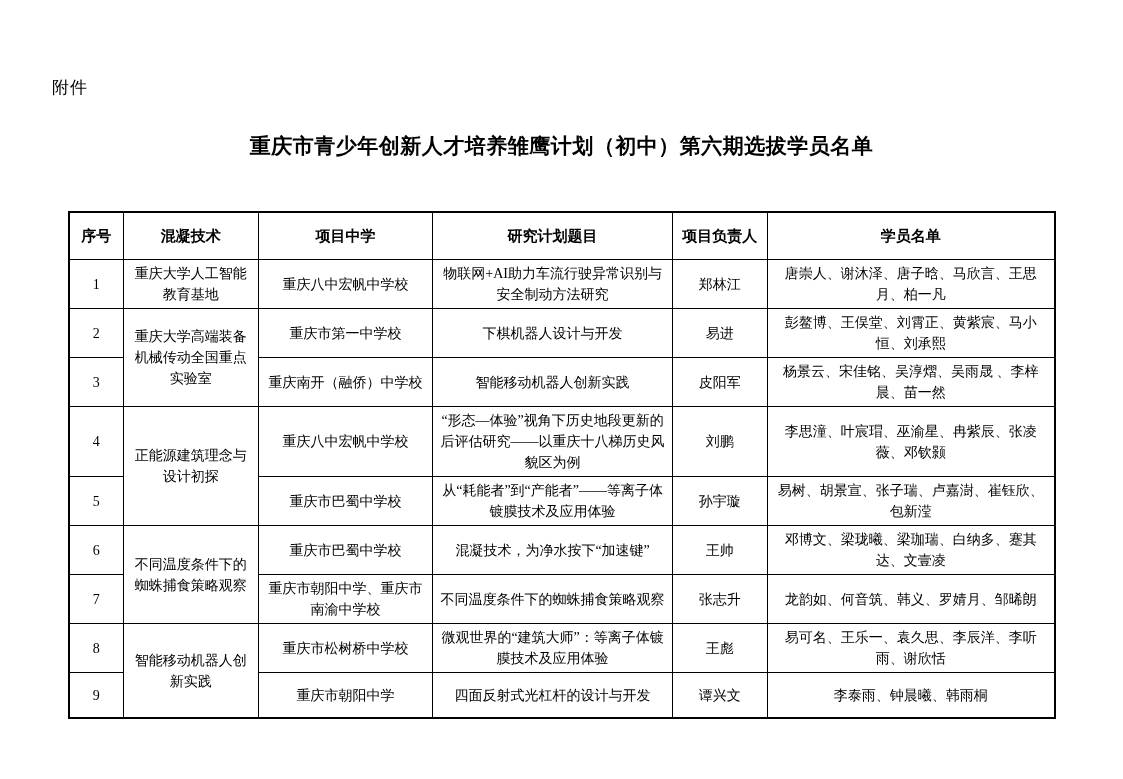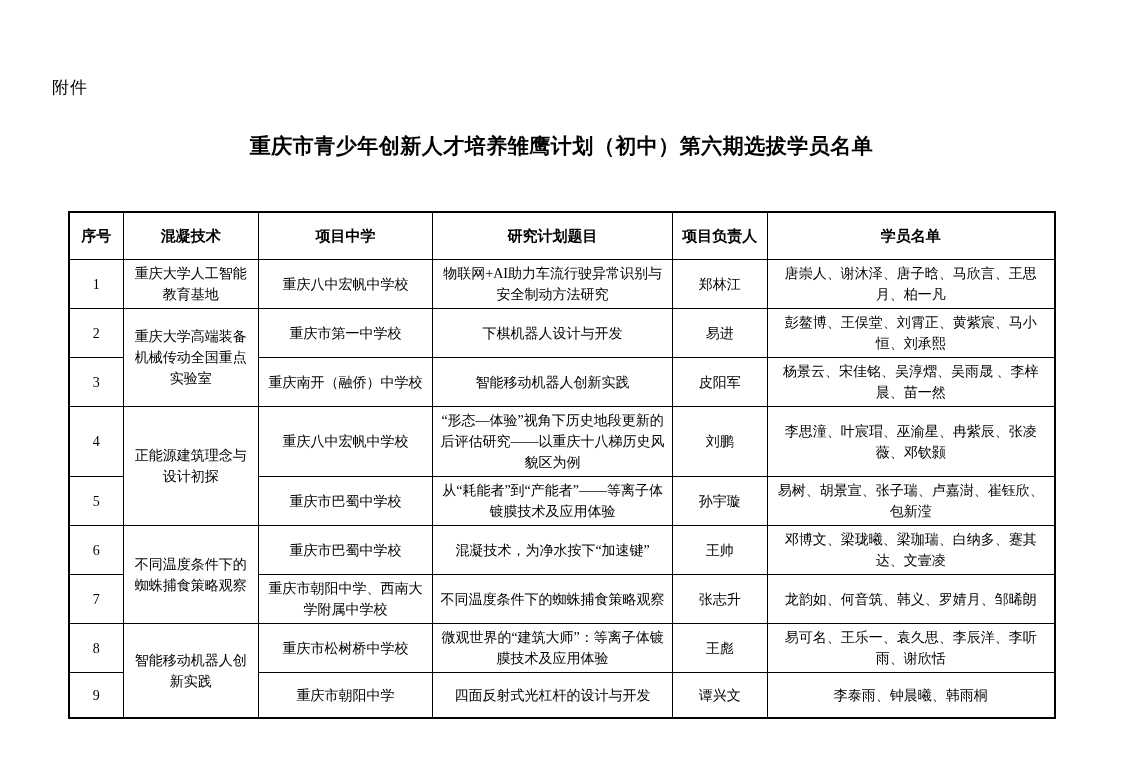--- a/index.html
+++ b/index.html
@@ -148,21 +148,21 @@
           <tr>
             <td>6</td>
             <td rowspan="2">不同温度条件下的蜘蛛捕食策略观察</td>
             <td>重庆市巴蜀中学校</td>
             <td>混凝技术，为净水按下“加速键”</td>
             <td>王帅</td>
             <td>邓博文、梁珑曦、梁珈瑞、白纳多、蹇其达、文壹凌</td>
           </tr>
           <tr>
             <td>7</td>
-            <td>重庆市朝阳中学、西南大学附属中学校</td>
+            <td>重庆市朝阳中学、重庆市南渝中学校</td>
             <td>不同温度条件下的蜘蛛捕食策略观察</td>
             <td>张志升</td>
             <td>龙韵如、何音筑、韩义、罗婧月、邹晞朗</td>
           </tr>
           <tr>
             <td>8</td>
             <td rowspan="2">智能移动机器人创新实践</td>
             <td>重庆市松树桥中学校</td>
             <td>微观世界的“建筑大师”：等离子体镀膜技术及应用体验</td>
             <td>王彪</td>

